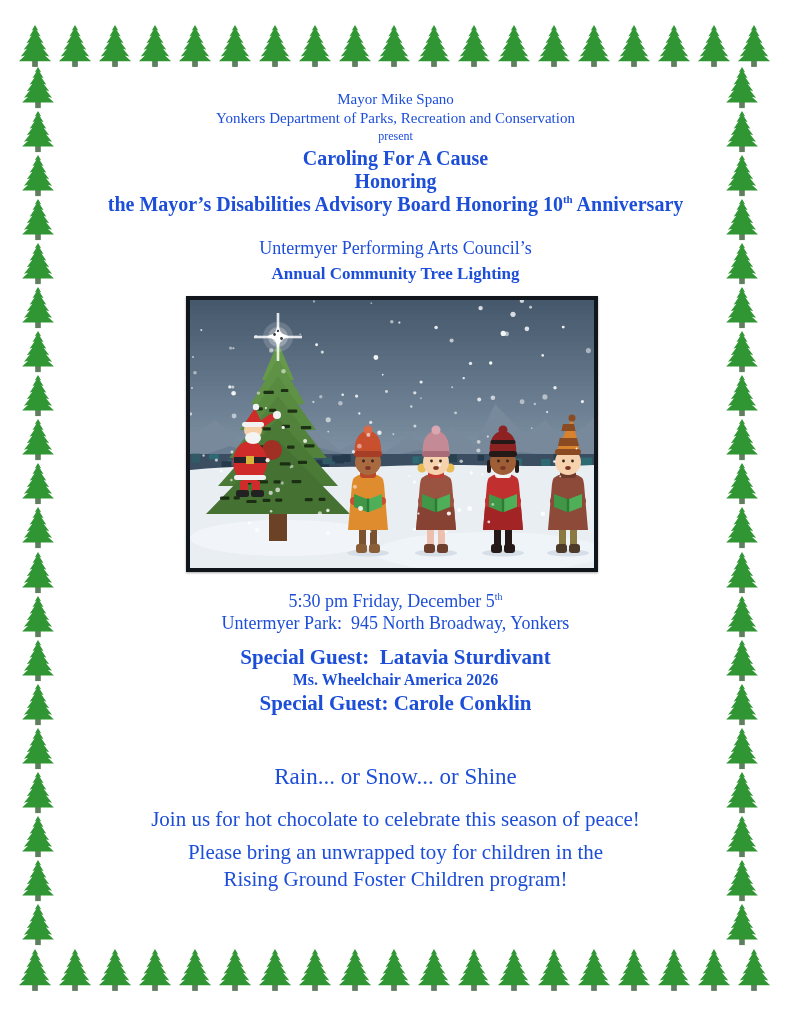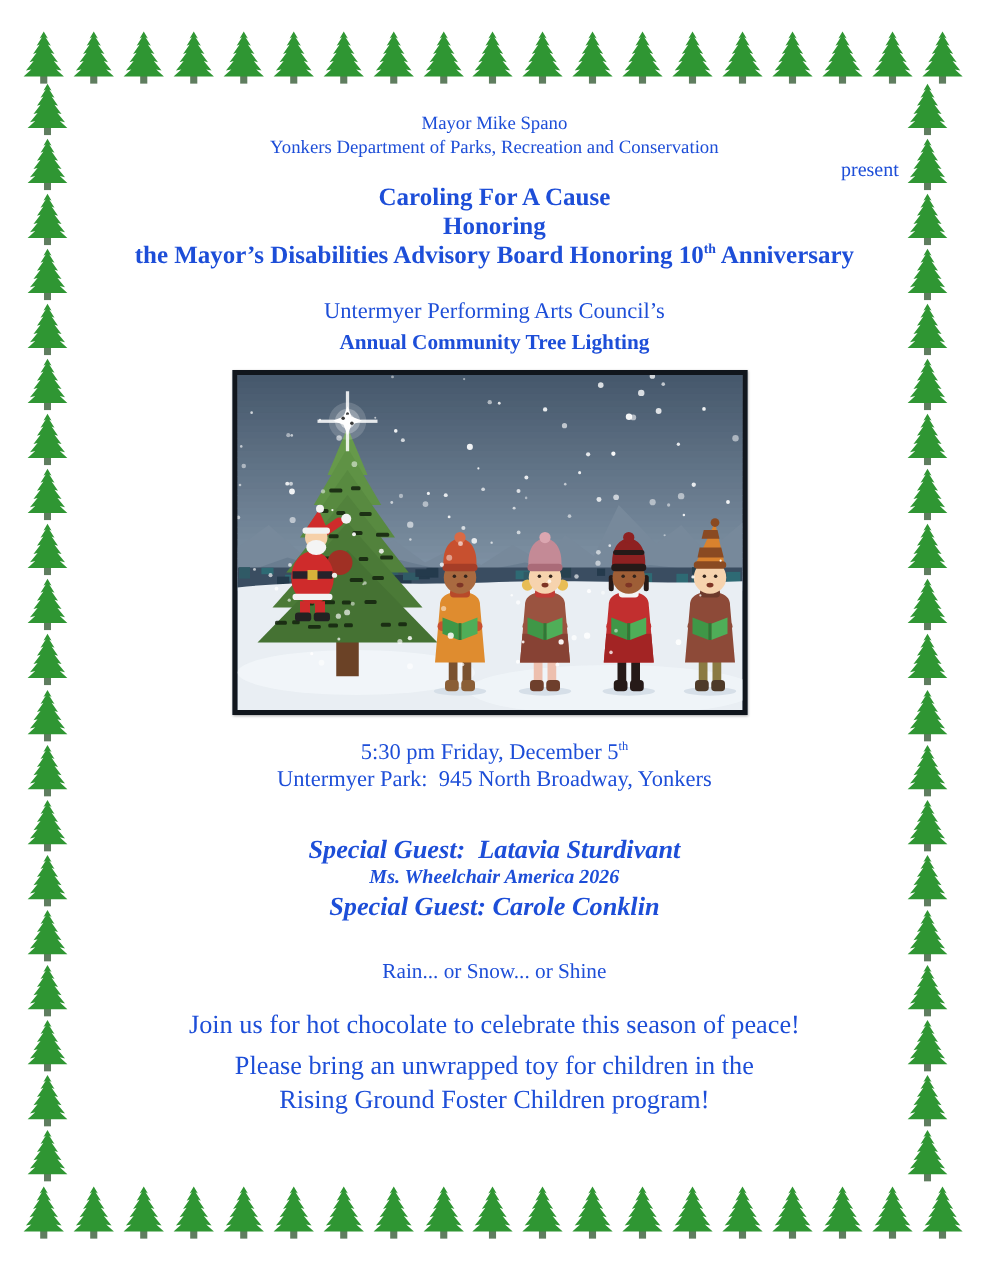--- a/index.html
+++ b/index.html
@@ -13,28 +13,28 @@
   #border-top    { left:16px; top:24px;  width:757px; height:46px; }
   #border-bottom { left:16px; top:948px; width:757px; height:46px; }
   .border-col { position:absolute; display:flex; flex-direction:column; justify-content:space-between; }
   #border-left  { left:18px;  top:66px; width:42px; height:880px; }
   #border-right { left:722px; top:66px; width:42px; height:880px; }
   .pine { width:38px; height:44px; flex:0 0 auto; }
   .border-col .pine { width:40px; height:43px; }
   
   .txt { position:absolute; left:72px; right:72px; text-align:center; }
   .presenter-line  { font-size:15px; line-height:19px; }
-  .presenter-small { font-size:16px; line-height:17px;text-align:right; }
+  .presenter-small { font-size:12px; line-height:17px; }
   .title-line { font-size:20px; font-weight:bold; line-height:23px; }
   .subtitle-1 { font-size:18px; line-height:25px; }
   .subtitle-2 { font-size:17px; font-weight:bold; line-height:25px; }
   .when-line  { font-size:18px; line-height:22px; white-space:pre-wrap; }
   .guest-main { font-size:21px; font-weight:bold; line-height:26px; white-space:pre-wrap; }
   .guest-sub  { font-size:16px; font-weight:bold; line-height:20px; }
-  .weather-line { font-size:17px; line-height:26px; }
+  .weather-line { font-size:23px; line-height:26px; }
   .cocoa-line   { font-size:21px; line-height:27px; }
   .toys-line    { font-size:21px; line-height:27px; }
   sup.sp { font-size:0.55em; vertical-align:super; line-height:0; }
   
   .art-frame {
     position:absolute; left:186px; top:296px; width:404px; height:268px;
     margin:0; border:4px solid #11161d; background:#68798c;
     box-shadow:0 1px 2px rgba(0,0,0,.35);
   }
   .art-frame svg { display:block; width:404px; height:268px; }
@@ -674,21 +674,21 @@
           <circle cx="352.8" cy="213.7" r="2.25" fill="#ffffff" opacity="0.84"></circle>
         </g>
     </svg>
   </figure>
 
   <div class="txt" style="top:590px;">
     <div class="when-line"><span>5:30 pm Friday, December 5</span><sup class="sp">th</sup></div>
     <div class="when-line">Untermyer Park:  945 North Broadway, Yonkers</div>
   </div>
 
-  <div class="txt" style="top:666px;font-style:italic;">
+  <div class="txt" style="top:644px;">
     <div class="guest-main">Special Guest:  Latavia Sturdivant</div>
     <div class="guest-sub">Ms. Wheelchair America 2026</div>
     <div class="guest-main">Special Guest: Carole Conklin</div>
   </div>
 
   <div class="txt weather-line" style="top:764px;">Rain... or Snow... or Shine</div>
   <div class="txt cocoa-line" style="top:806px;">Join us for hot chocolate to celebrate this season of peace!</div>
   <div class="txt" style="top:839px;">
     <div class="toys-line">Please bring an unwrapped toy for children in the</div>
     <div class="toys-line">Rising Ground Foster Children program!</div>

